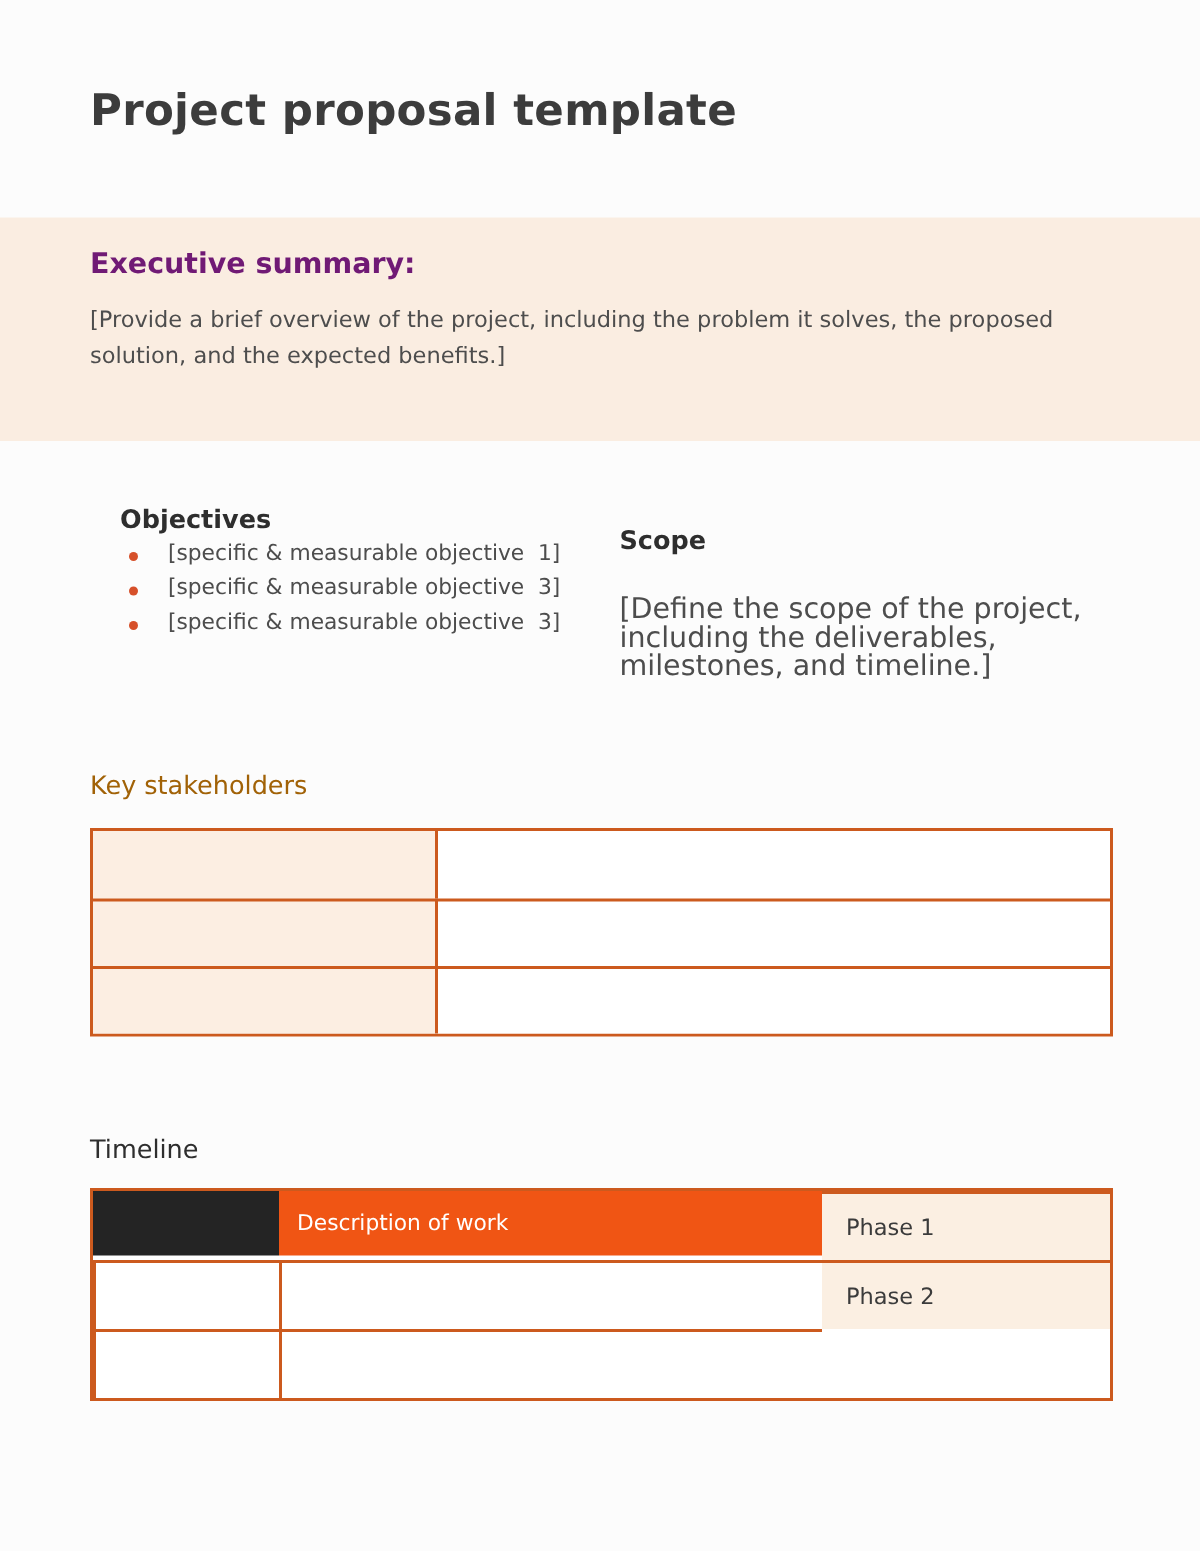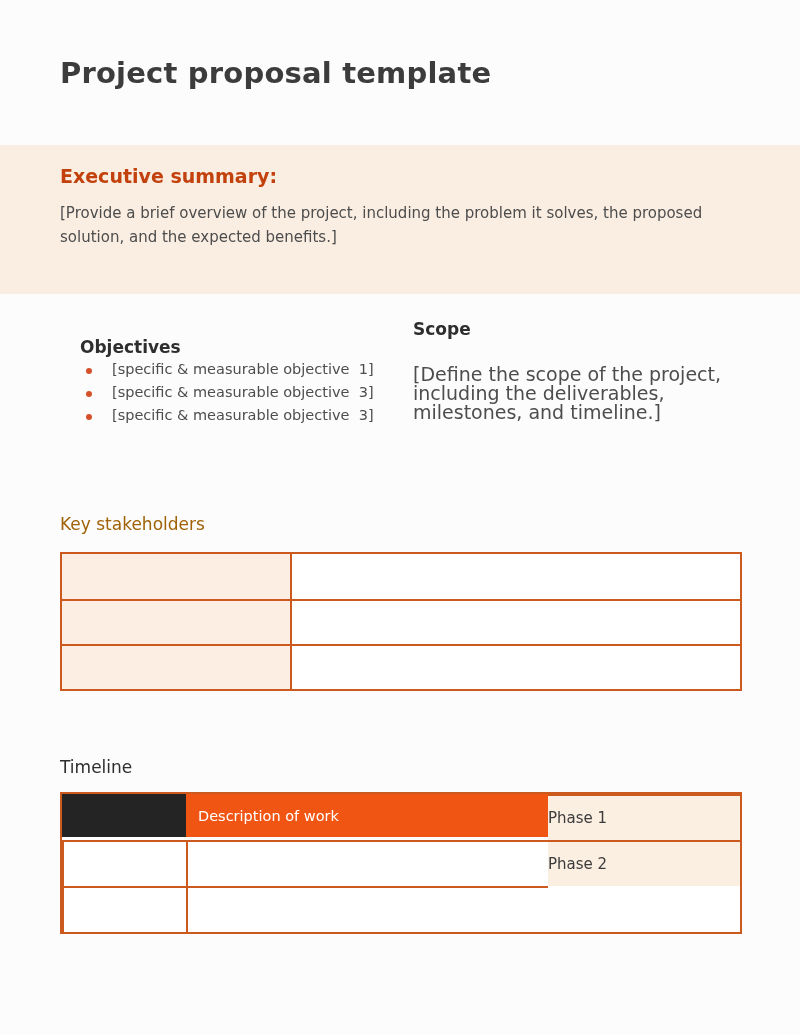--- a/index.html
+++ b/index.html
@@ -25,33 +25,33 @@
   .exec-band {
     position: absolute;
     left: 0; top: 145px;
     width: 800px; height: 149px;
     background: #faede1;
     padding: 20px 60px 0 60px;
   }
   .exec-heading {
     font-size: 19px;
     font-weight: bold;
-    color: #c2410c;
+    color: #701a75;
   }
   .exec-body {
     margin-top: 14px;
     width: 672px;
     font-size: 15px;
     line-height: 24px;
     color: #4d4d4d;
   }
 
   
   .objectives-block { position: absolute; left: 80px; top: 337px; width: 320px; }
-  .scope-block      { position: absolute; left: 413px; top: 319px; width: 322px; }
+  .scope-block      { position: absolute; left: 413px; top: 351px; width: 322px; }
   .col-heading {
     font-size: 17px;
     font-weight: bold;
     color: #2e2e2e;
   }
   .objective-list {
     list-style: none;
     margin-top: 4px;
   }
   .objective-list li {
@@ -131,20 +131,21 @@
   }
   .tl-head.dates { padding-left: 14px; }
   .tl-cell {
     height: 46px;
     border-top: 2px solid #cc5a1e;
   }
   .tl-cell.label-col {
     background: #fbefe2;
     display: flex;
     align-items: center;
+    padding-left: 16px;
     font-size: 15px;
     color: #3b3b3b;
   }
   .tl-cell.desc-col { border-left: 2px solid #cc5a1e; background: #ffffff; }
   .tl-cell.dates-col { border-left: 2px solid #cc5a1e; background: #ffffff; }
 </style>
 </head>
 <body>
 
 <h1 class="page-title">Project proposal template</h1>

